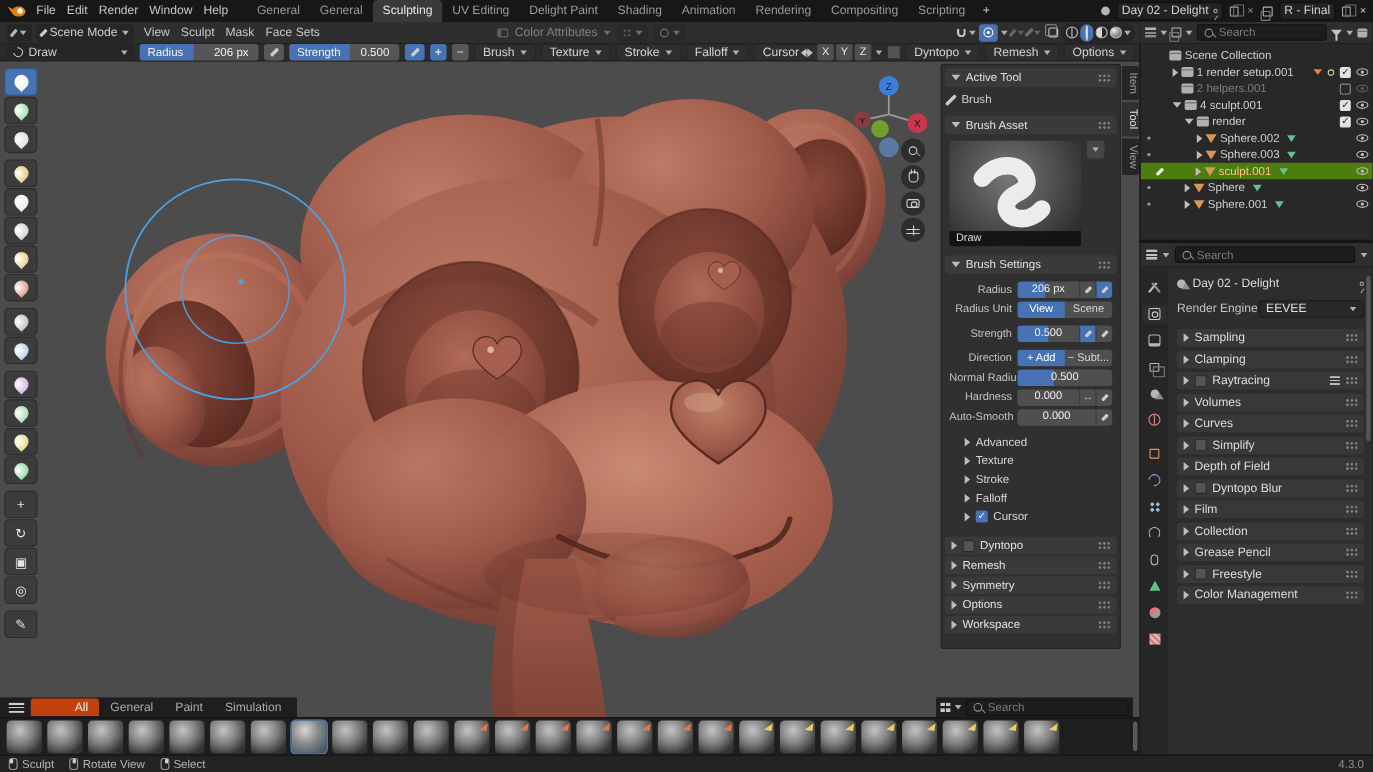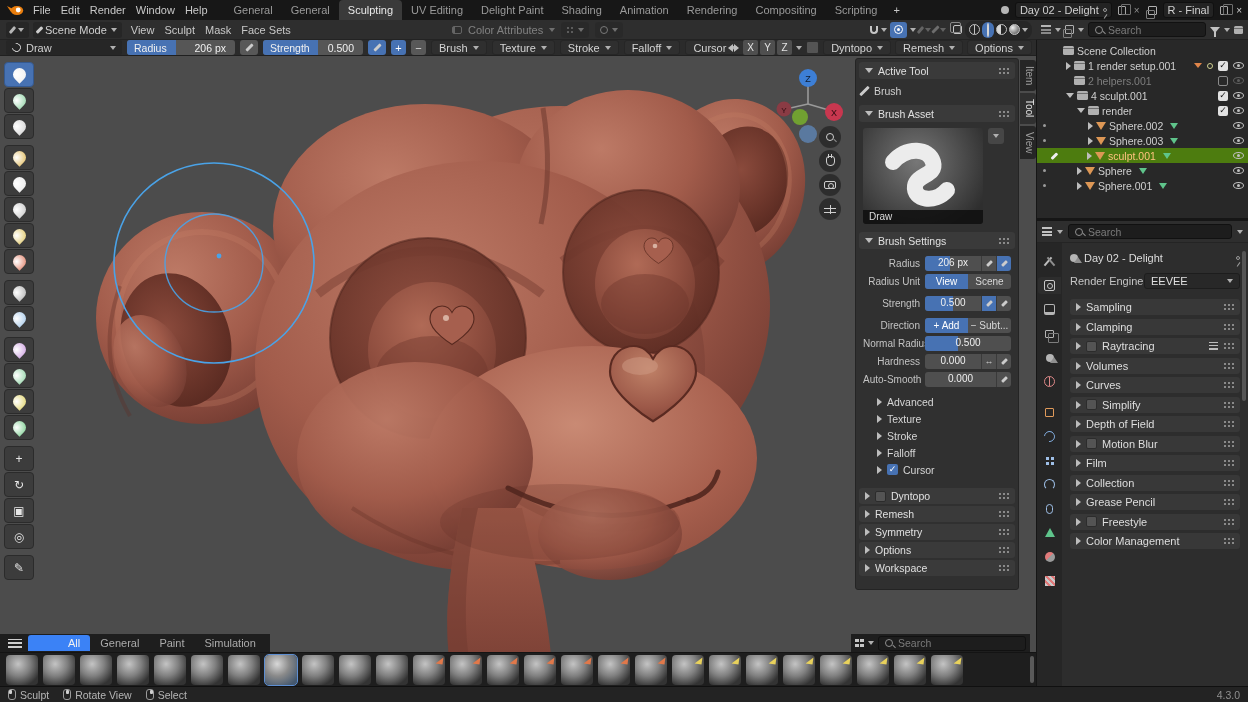--- a/index.html
+++ b/index.html
@@ -136,21 +136,21 @@
   #preview{position:relative;width:120px;height:96px;border-radius:3px;background:radial-gradient(circle at 45% 35%,#777,#2e2e2e 85%);overflow:hidden;}
   #preview .plabel{position:absolute;left:0;right:0;bottom:0;height:14px;background:rgba(14,14,14,.85);color:#dcdcdc;font-size:10px;padding:1px 6px;}
   #sidetabs{position:absolute;left:1020px;top:4px;width:16px;display:flex;flex-direction:column;gap:2px;}
   .vtab{writing-mode:vertical-rl;background:#262626;color:#9f9f9f;border-radius:0 3px 3px 0;padding:6px 1px;font-size:10px;}
   .vtab.active{background:var(--bg3);color:#e4e4e4;}
 
   
   #shelf-tabs{position:absolute;left:0;bottom:34px;height:18px;display:flex;align-items:flex-end;}
   .shelf-grp{display:flex;align-items:center;background:#1e1e1e;height:18px;padding:0 4px;gap:2px;}
   .stab{padding:2px 10px;color:#ababab;border-radius:3px 3px 0 0;}
-  .stab.active{background:#3b82f6;color:#f0f0f0;padding-left:40px;}
+  .stab.active{background:#c2410c;color:#f0f0f0;padding-left:40px;}
   .burger{width:14px;height:9px;background:linear-gradient(#cfcfcf 1.5px,transparent 1.5px,transparent 3.5px,#cfcfcf 3.5px,#cfcfcf 5px,transparent 5px,transparent 7px,#cfcfcf 7px);margin:0 4px;}
   #shelf-right{position:absolute;right:6px;bottom:34px;height:18px;display:flex;align-items:center;gap:4px;background:#1e1e1e;padding:0 4px;}
   .ic-gridview{width:9px;height:9px;background:
      linear-gradient(#c6c6c6 3px,transparent 3px) 0 0/4px 5px,
      linear-gradient(#c6c6c6 3px,transparent 3px) 5px 0/4px 5px,
      linear-gradient(#c6c6c6 3px,transparent 3px) 0 5px/4px 5px,
      linear-gradient(#c6c6c6 3px,transparent 3px) 5px 5px/4px 5px;background-repeat:no-repeat;}
   #thumbs{position:absolute;left:0;bottom:0;width:1036px;height:34px;background:#1e1e1e;border-top:1px solid #141414;display:flex;align-items:center;gap:5px;padding:0 6px;}
   .thumb{position:relative;width:32px;height:30px;border-radius:4px;background:radial-gradient(circle at 38% 30%,#c4c4c4,#808080 42%,#333 80%);flex:none;}
   .thumb.sel{outline:1.6px solid #5d8ed2;background:radial-gradient(circle at 38% 30%,#d8d8d8,#8a8a8a 42%,#45586e 85%);}
@@ -1069,21 +1069,21 @@
           <div class="prow">
             <i class="arr-r"></i>
             <span>Depth of Field</span>
             <span class="right">
               <span class="dots"></span>
             </span>
           </div>
           <div class="prow">
             <i class="arr-r"></i>
             <span class="cb cb-dark"></span>
-            <span>Motion Blur</span>
+            <span>Dyntopo Blur</span>
             <span class="right">
               <span class="dots"></span>
             </span>
           </div>
           <div class="prow">
             <i class="arr-r"></i>
             <span>Film</span>
             <span class="right">
               <span class="dots"></span>
             </span>

